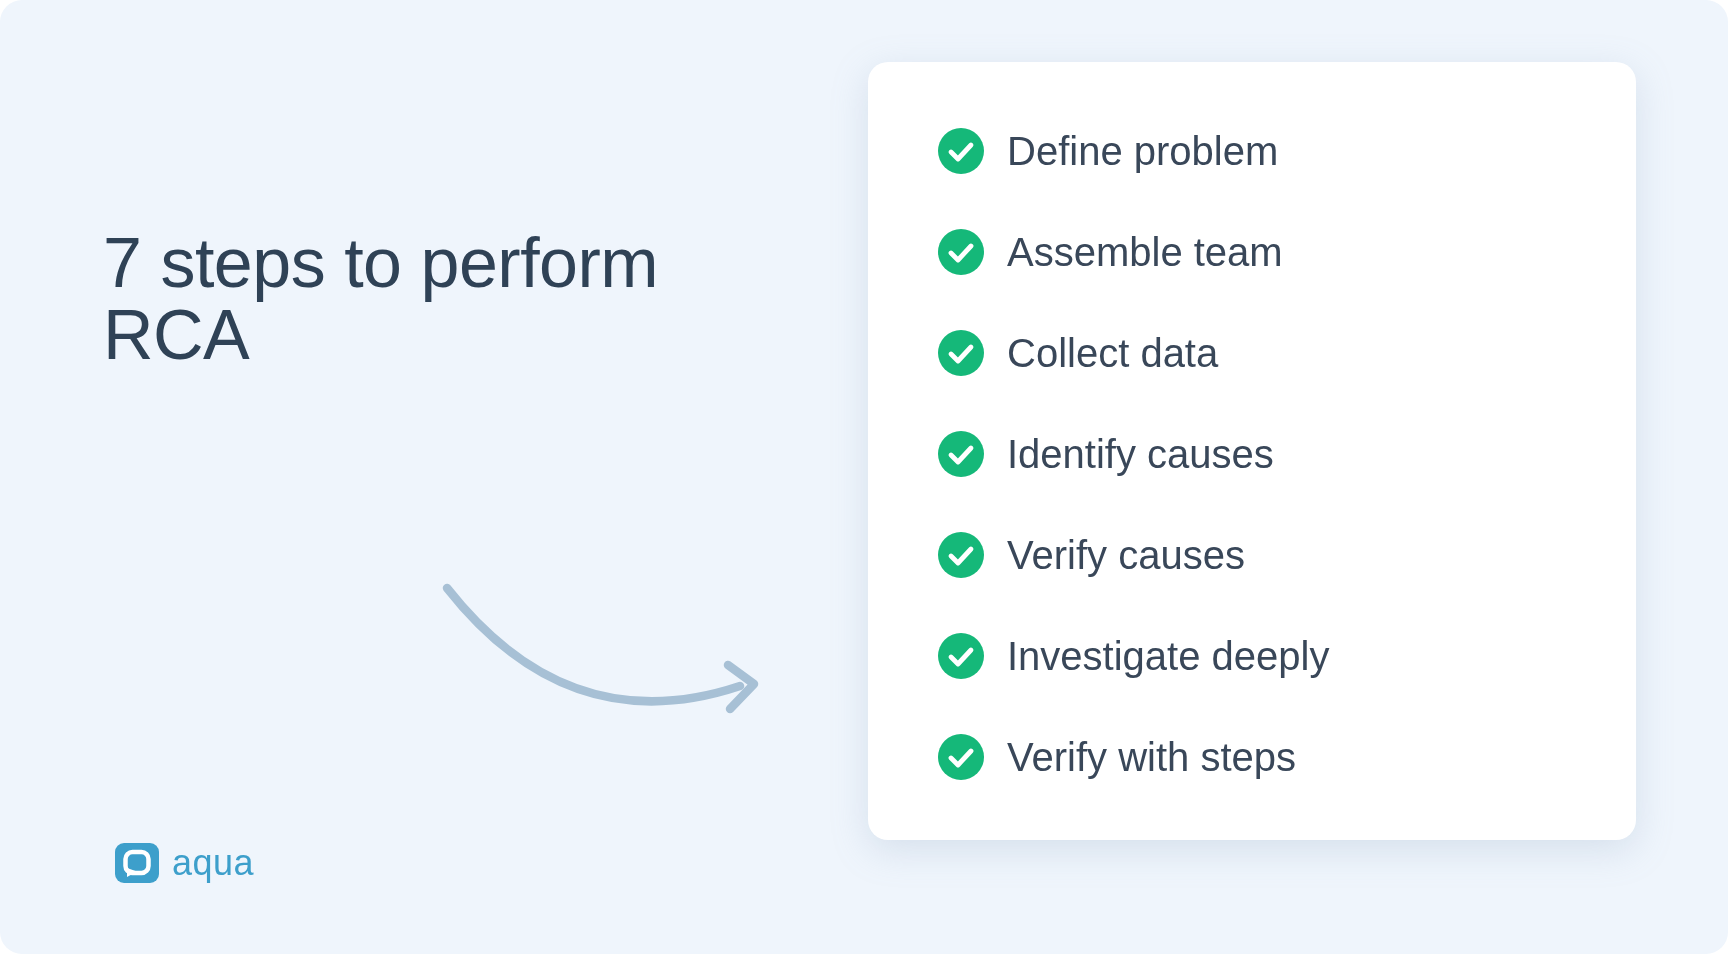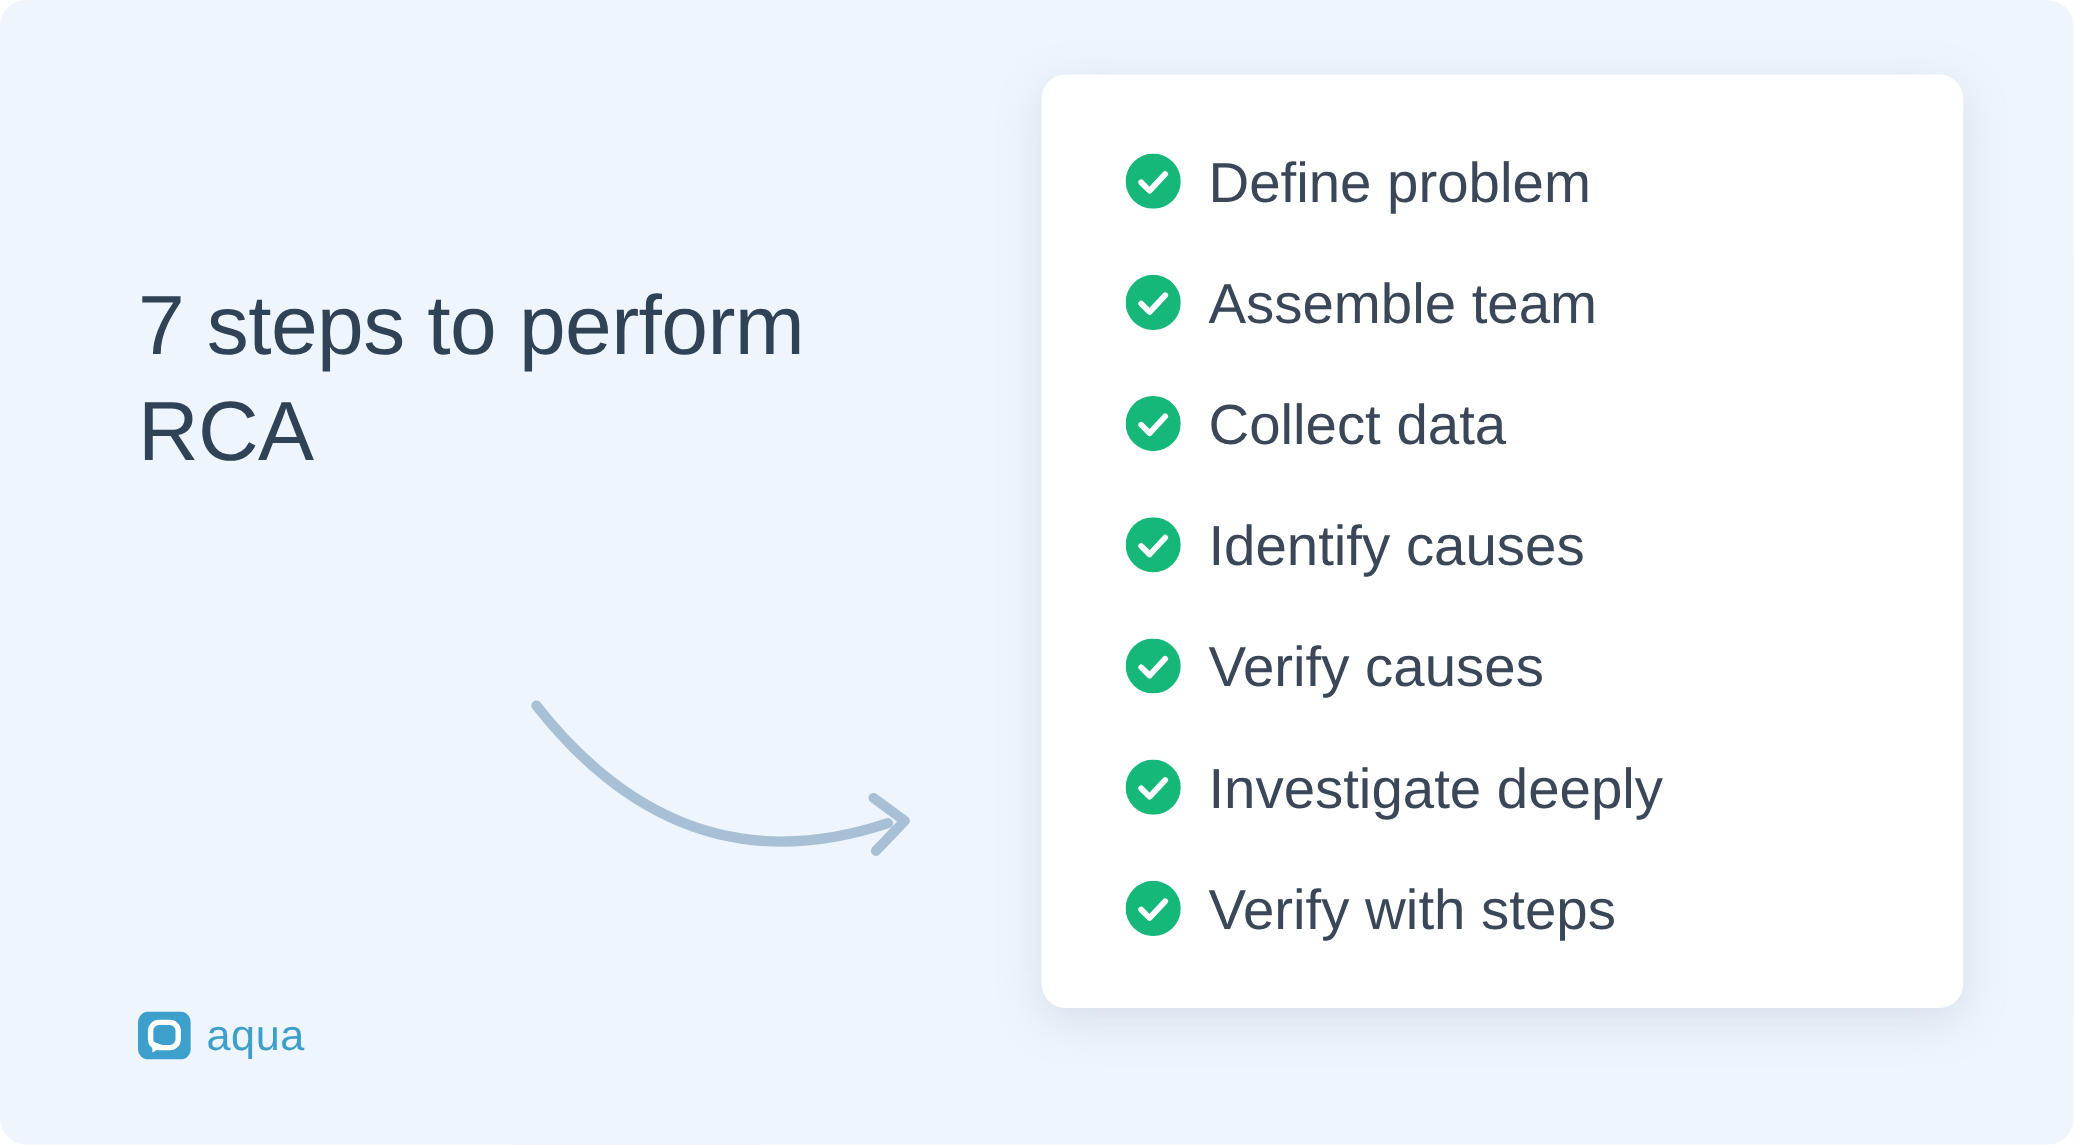--- a/index.html
+++ b/index.html
@@ -11,26 +11,26 @@
   .canvas {
     position: relative;
     width: 1728px;
     height: 954px;
     background: var(--background, #eff5fc);
     border-radius: 22px;
     overflow: hidden;
   }
   .title {
     position: absolute;
-    left: 115px;
+    left: 103px;
     top: 227px;
     width: 680px;
     margin: 0;
     font-size: 70px;
-    line-height: 88px;
+    line-height: 72px;
     font-weight: 500;
     letter-spacing: -0.5px;
     color: var(--title-text, #2f4256);
   }
   .card {
     position: absolute;
     left: 868px;
     top: 62px;
     width: 768px;
     height: 778px;
@@ -54,21 +54,21 @@
     align-items: center;
     height: 46px;
   }
   .check-icon {
     width: 46px;
     height: 46px;
     flex: 0 0 46px;
   }
   .check-label {
     margin-left: 23px;
-    font-size: 47px;
+    font-size: 40px;
     font-weight: 500;
     color: var(--item-text, #394759);
     white-space: nowrap;
   }
   .arrow-svg {
     position: absolute;
     left: 430px;
     top: 570px;
   }
   .logo-row {

